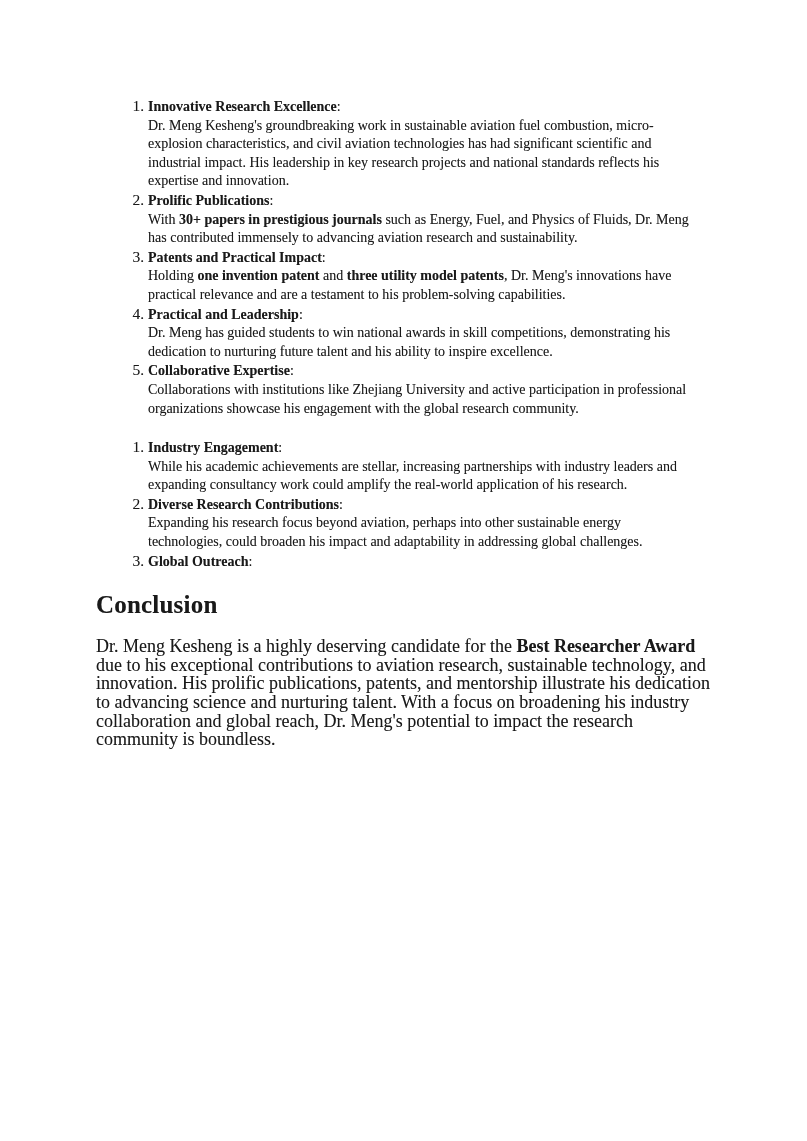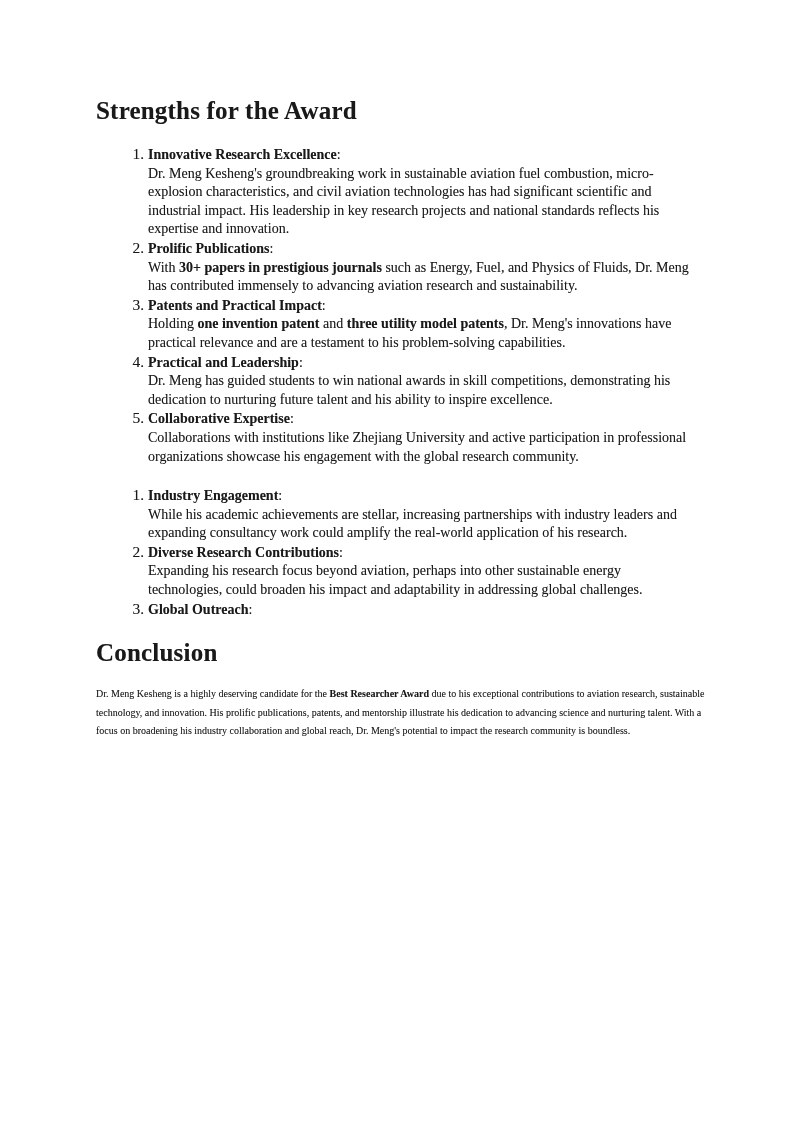--- a/index.html
+++ b/index.html
@@ -32,33 +32,32 @@
     padding: 0 0 0 52px;
     width: 548px;
     font-size: 14px;
     line-height: 18.6px;
   }
   .doc-list li { margin: 0; padding: 0; }
   .doc-list li::marker { font-size: 15.5px; }
   .doc-paragraph {
     margin: 18px 4px 0 0;
     width: 614px;
-    font-size: 10px;
+    font-size: 18px;
     line-height: 18.6px;
   }
   .run.b { font-weight: 700; }
   .run.i { }
 </style>
 </head>
 <body>
 
 <div class="page">
 
   <section class="doc-section">
-    <h1 class="doc-heading">Strengths for the Award</h1>
     <ol class="doc-list">
         <li><span class="run b">Innovative Research Excellence</span><span class="run">:</span><br><span class="run">Dr. Meng Kesheng's groundbreaking work in sustainable aviation fuel combustion, micro-explosion characteristics, and civil aviation technologies has had significant scientific and industrial impact. His leadership in key research projects and national standards reflects his expertise and innovation.</span></li>
         <li><span class="run b">Prolific Publications</span><span class="run">:</span><br><span class="run">With </span><span class="run b">30+ papers in prestigious journals</span><span class="run"> such as </span><span class="run i">Energy</span><span class="run">, </span><span class="run i">Fuel</span><span class="run">, and </span><span class="run i">Physics of Fluids</span><span class="run">, Dr. Meng has contributed immensely to advancing aviation research and sustainability.</span></li>
         <li><span class="run b">Patents and Practical Impact</span><span class="run">:</span><br><span class="run">Holding </span><span class="run b">one invention patent</span><span class="run"> and </span><span class="run b">three utility model patents</span><span class="run">, Dr. Meng's innovations have practical relevance and are a testament to his problem-solving capabilities.</span></li>
         <li><span class="run b">Practical and Leadership</span><span class="run">:</span><br><span class="run">Dr. Meng has guided students to win national awards in skill competitions, demonstrating his dedication to nurturing future talent and his ability to inspire excellence.</span></li>
         <li><span class="run b">Collaborative Expertise</span><span class="run">:</span><br><span class="run">Collaborations with institutions like Zhejiang University and active participation in professional organizations showcase his engagement with the global research community.</span></li>
       </ol>
   </section>
 
   <section class="doc-section">

